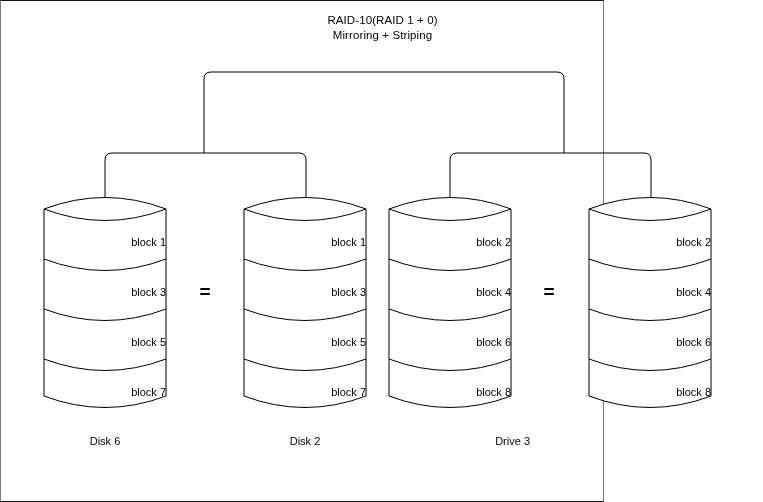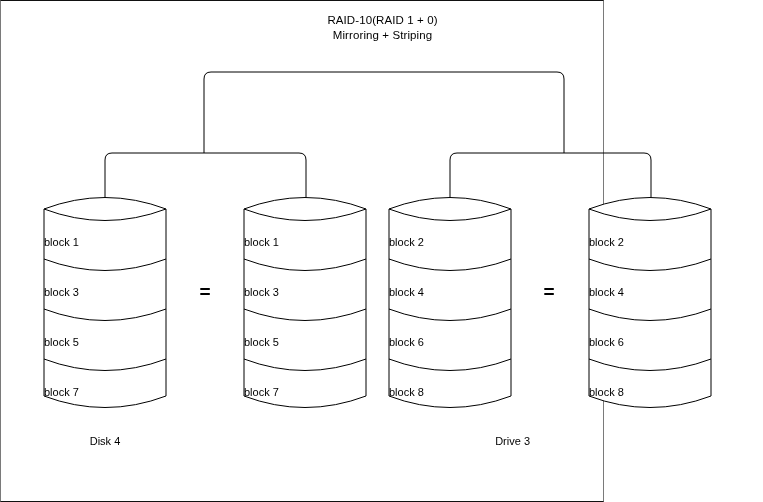--- a/index.html
+++ b/index.html
@@ -20,21 +20,21 @@
     position:absolute;left:0;top:12px;width:763px;
     text-align:center;font-size:11.5px;line-height:15px;
     letter-spacing:0.1px;white-space:pre-line;
   }
   svg.layer{position:absolute;left:0;top:0;width:763px;height:502px;}
   svg.layer *{vector-effect:non-scaling-stroke;}
   .wire{fill:none;stroke:#000000;stroke-width:1;}
   .cyl-body{fill:#ffffff;stroke:#000000;stroke-width:1;}
   .cyl-line{fill:none;stroke:#000000;stroke-width:1;}
   .blk{
-    position:absolute;text-align:left;font-size:11px;
+    position:absolute;text-align:right;font-size:11px;
     width:122px;line-height:12px;
   }
   .dlabel{
     position:absolute;text-align:center;font-size:11px;
     width:160px;line-height:13px;
   }
   .eq{
     position:absolute;font-size:19px;font-weight:bold;
     line-height:19px;text-align:center;width:30px;
   }
@@ -107,16 +107,17 @@
   <div class="blk" style="left:388px;top:385px;">block 8</div>
 
   <div class="blk" style="left:588px;top:235px;">block 2</div>
   <div class="blk" style="left:588px;top:285px;">block 4</div>
   <div class="blk" style="left:588px;top:335px;">block 6</div>
   <div class="blk" style="left:588px;top:385px;">block 8</div>
 
   <div class="eq" style="left:189px;top:281px;">=</div>
   <div class="eq" style="left:533px;top:281px;">=</div>
 
-  <div class="dlabel" style="left:24px;top:434px;">Disk 4</div>
+  <div class="dlabel" style="left:24px;top:434px;">Disk 6</div>
+  <div class="dlabel" style="left:224px;top:434px;">Disk 2</div>
   <div class="dlabel" style="left:369px;top:434px;text-align:right;">Drive 3</div>
 
 </div>
 
 </body></html>

